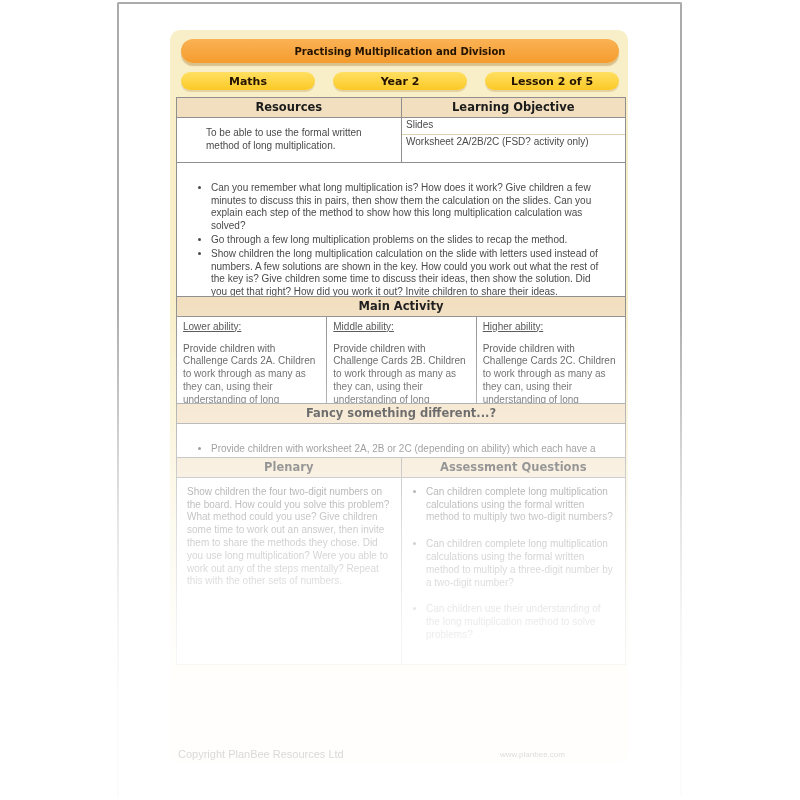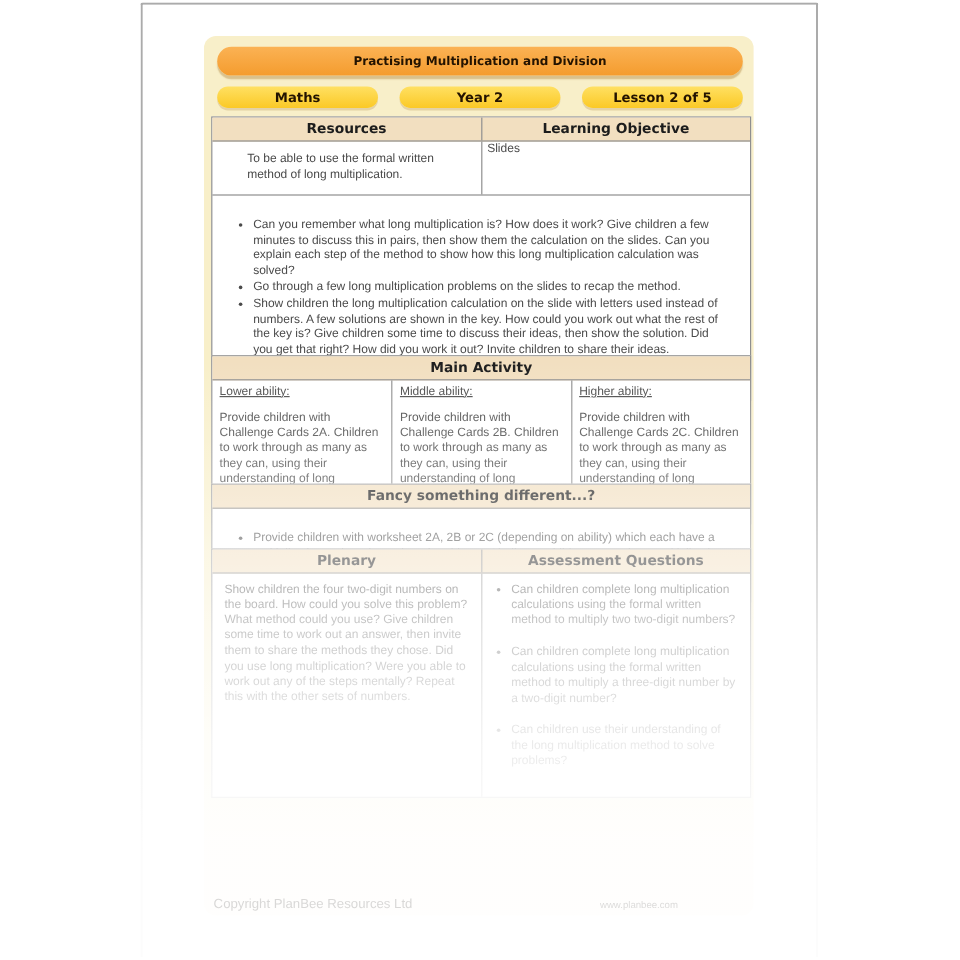--- a/index.html
+++ b/index.html
@@ -84,20 +84,21 @@
 
   <div class="section" style="top:97px;">
     <div class="hrow">
       <div class="hcell">Resources</div>
       <div class="hcell">Learning Objective</div>
     </div>
     <div class="crow" style="border-bottom:1px solid #8f8f8f;">
       <div class="c50 lo-cell">To be able to use the formal written method of long multiplication.</div>
       <div class="c50 res-cell">
           <div class="res-item">Slides</div>
+          <div class="res-item">Worksheet 2A/2B/2C (FSD? activity only)</div>
         </div>
     </div>
     <ul class="bullets" style="min-height:100px;">
         <li>Can you remember what long multiplication is? How does it work? Give children a few minutes to discuss this in pairs, then show them the calculation on the slides. Can you explain each step of the method to show how this long multiplication calculation was solved?</li>
         <li>Go through a few long multiplication problems on the slides to recap the method.</li>
         <li>Show children the long multiplication calculation on the slide with letters used instead of numbers. A few solutions are shown in the key. How could you work out what the rest of the key is? Give children some time to discuss their ideas, then show the solution. Did you get that right? How did you work it out? Invite children to share their ideas.</li>
         <li>Repeat this with the other examples on the slides.</li>
       </ul>
   </div>
 

